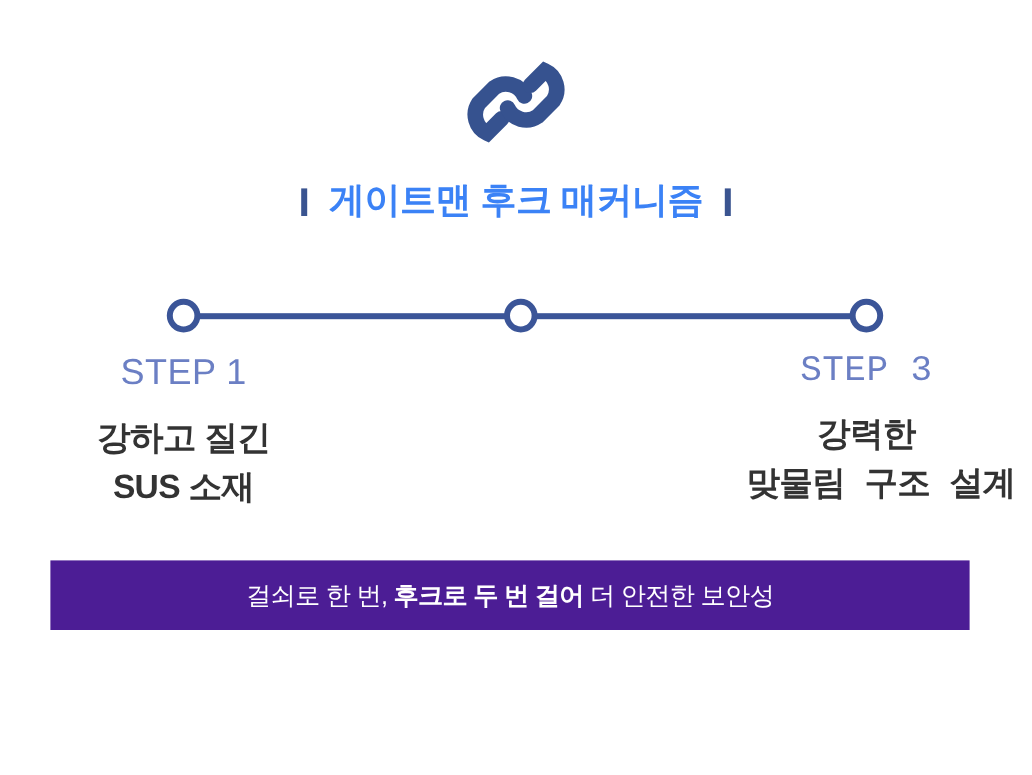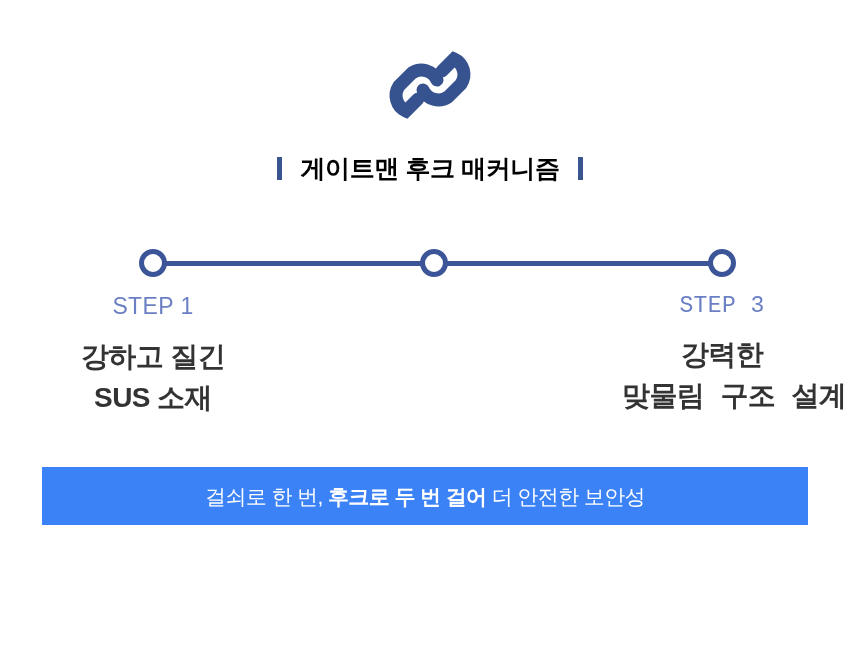--- a/index.html
+++ b/index.html
@@ -46,23 +46,23 @@
     gap: 18px;
     height: 40px;
   }
   .title-bar {
     width: 5px;
     height: 23px;
     background: #3a5490;
     border-radius: 0;
   }
   .title-text {
-    font-size: 25px;
+    font-size: 30px;
     font-weight: bold;
-    color: #000000;
+    color: #3b82f6;
     letter-spacing: -0.4px;
     white-space: nowrap;
     line-height: 1;
   }
 
   
   .stepper {
     position: absolute;
     top: 249px;
     left: 0;
@@ -102,21 +102,21 @@
   .step-col {
     position: absolute;
     top: 0;
     text-align: center;
   }
   .step-col.c1 { left: 53px;  width: 200px; }
   .step-col.c2 { left: 334px; width: 200px; }
   .step-col.c3 { left: 622px; width: 200px; font-family: Liberation Mono, monospace; }
 
   .step-label {
-    font-size: 23px;
+    font-size: 30px;
     font-weight: normal;
     color: #6b7fc4;
     letter-spacing: 0.4px;
     line-height: 1.1;
     margin-bottom: 18px;
   }
   .step-desc {
     font-size: 28px;
     font-weight: bold;
     color: #333333;
@@ -125,21 +125,21 @@
     white-space: nowrap;
   }
 
   
   .banner {
     position: absolute;
     left: 42px;
     top: 467px;
     width: 766px;
     height: 58px;
-    background: #3b82f6;
+    background: #4c1d95;
     display: flex;
     align-items: center;
     justify-content: center;
   }
   .banner-text {
     color: #ffffff;
     font-size: 21px;
     letter-spacing: -0.6px;
     white-space: nowrap;
     line-height: 1;

